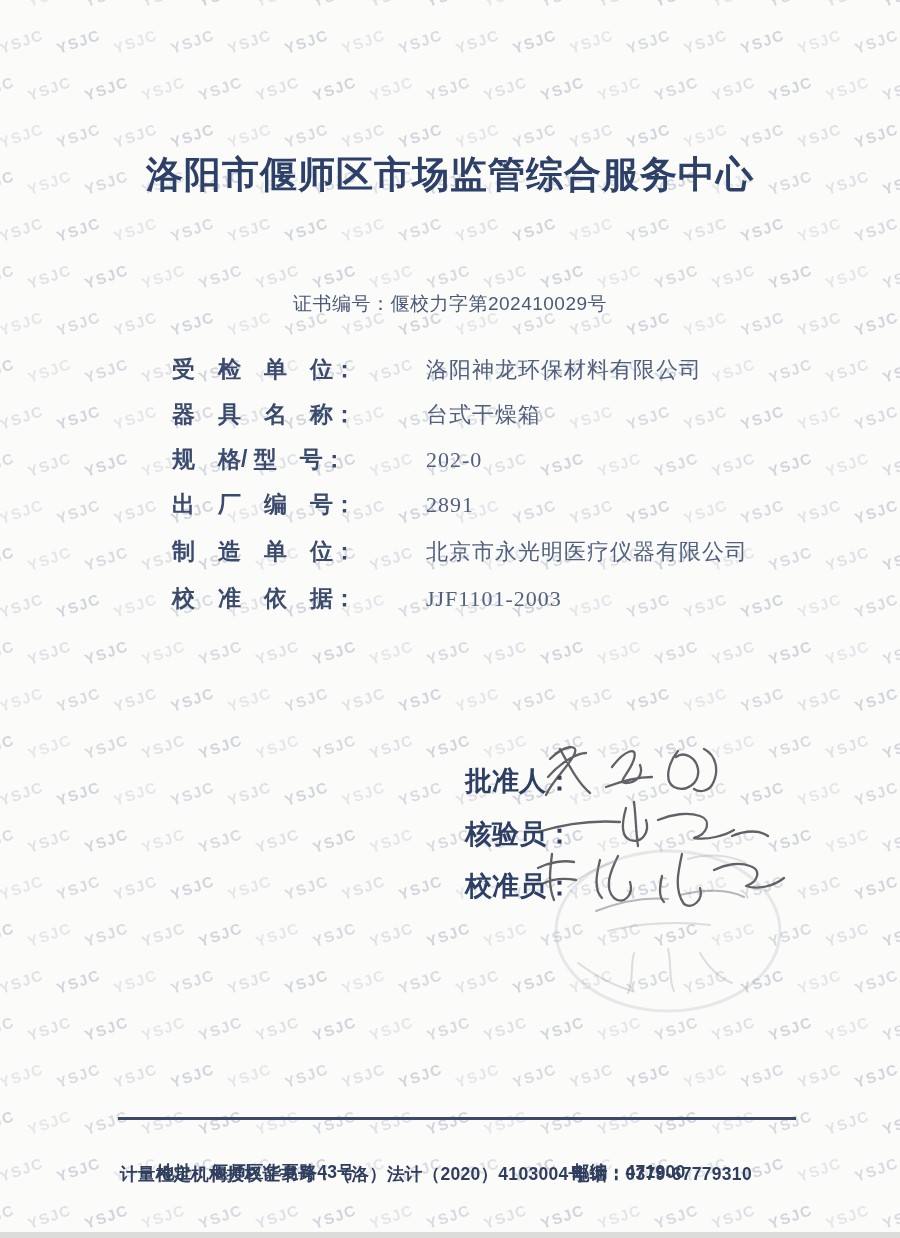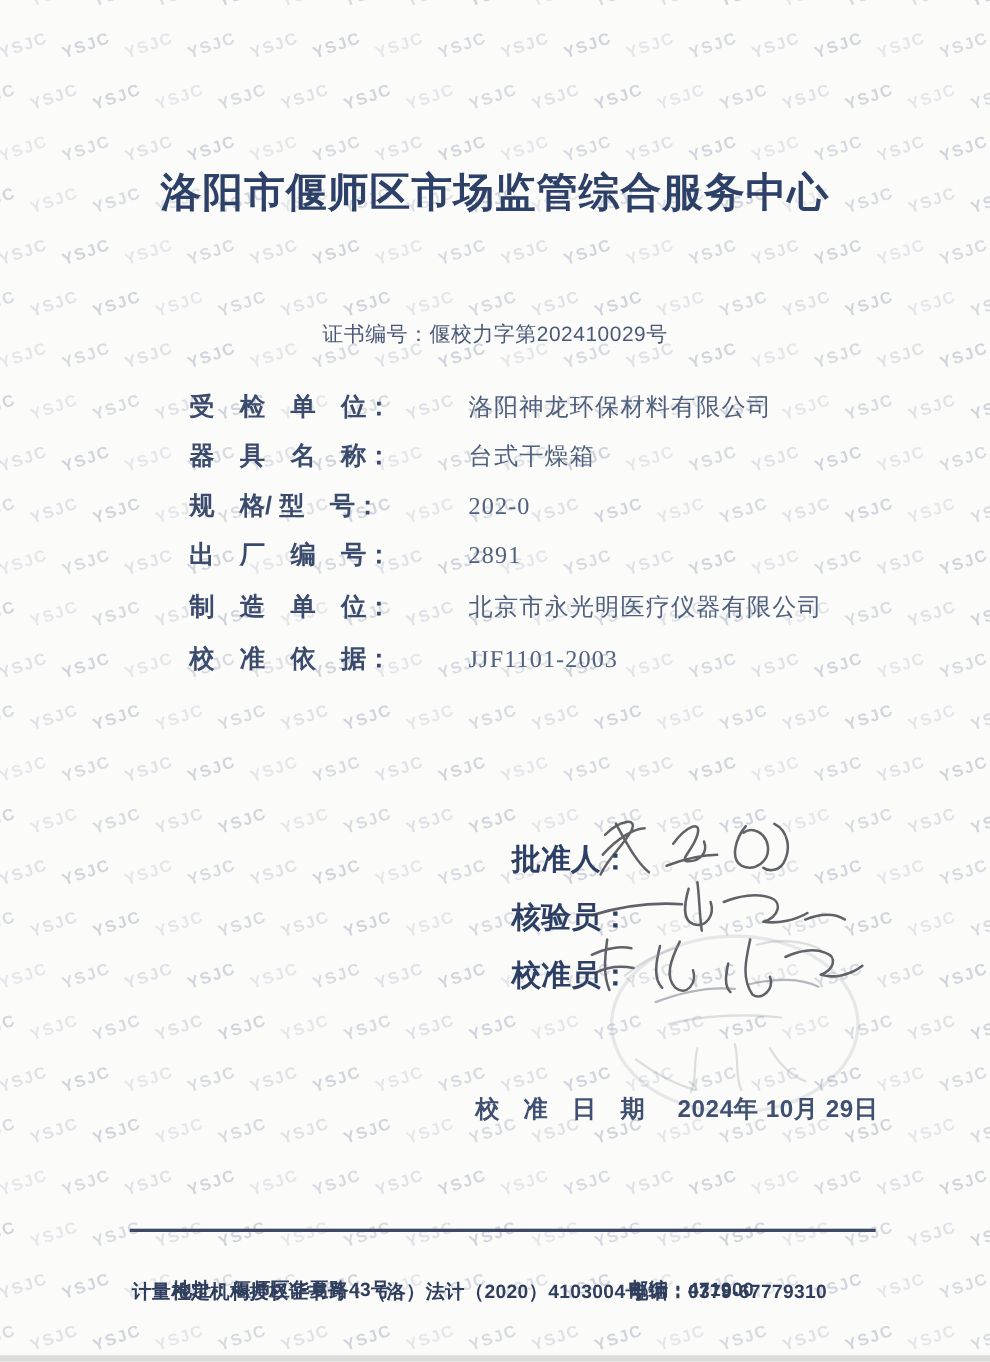--- a/index.html
+++ b/index.html
@@ -610,24 +610,20 @@
       <path class="stamp-lite" stroke-width="2" d="M70,98 C100,90 140,88 172,92"></path>
       <path class="stamp-lite" stroke-width="2" d="M96,120 C92,134 96,148 90,160"></path>
       <path class="stamp-lite" stroke-width="2" d="M130,116 C134,130 130,146 136,158"></path>
       <path class="stamp-lite" stroke-width="2" d="M40,130 C56,142 74,152 94,158"></path>
       <path class="stamp-lite" stroke-width="2" d="M162,120 C170,134 180,144 194,150"></path>
       <path class="stamp-lite" stroke-width="2" d="M150,26 C170,20 192,22 208,30"></path>
       <path class="stamp-lite" stroke-width="2" d="M30,54 C44,42 60,34 78,28"></path>
     </svg>
 
     <div class="dates">
-      <div class="drow">
-        <span class="dlabel">校　准　日　期</span>
-        <span class="dvalue">2024年 10月 29日</span>
-      </div>
     </div>
 
     <div class="footer-rule"></div>
     <div class="footer-line1">
       <span class="ftext f-license">计量检定机构授权证书号：（洛）法计（2020）4103004号</span>
       <span class="ftext f-phone">电话：0379-67779310</span>
     </div>
     <div class="footer-line2">
       <span class="ftext f-address">地址：偃师区华夏路43号</span>
       <span class="ftext f-postcode">邮编：471900</span>

